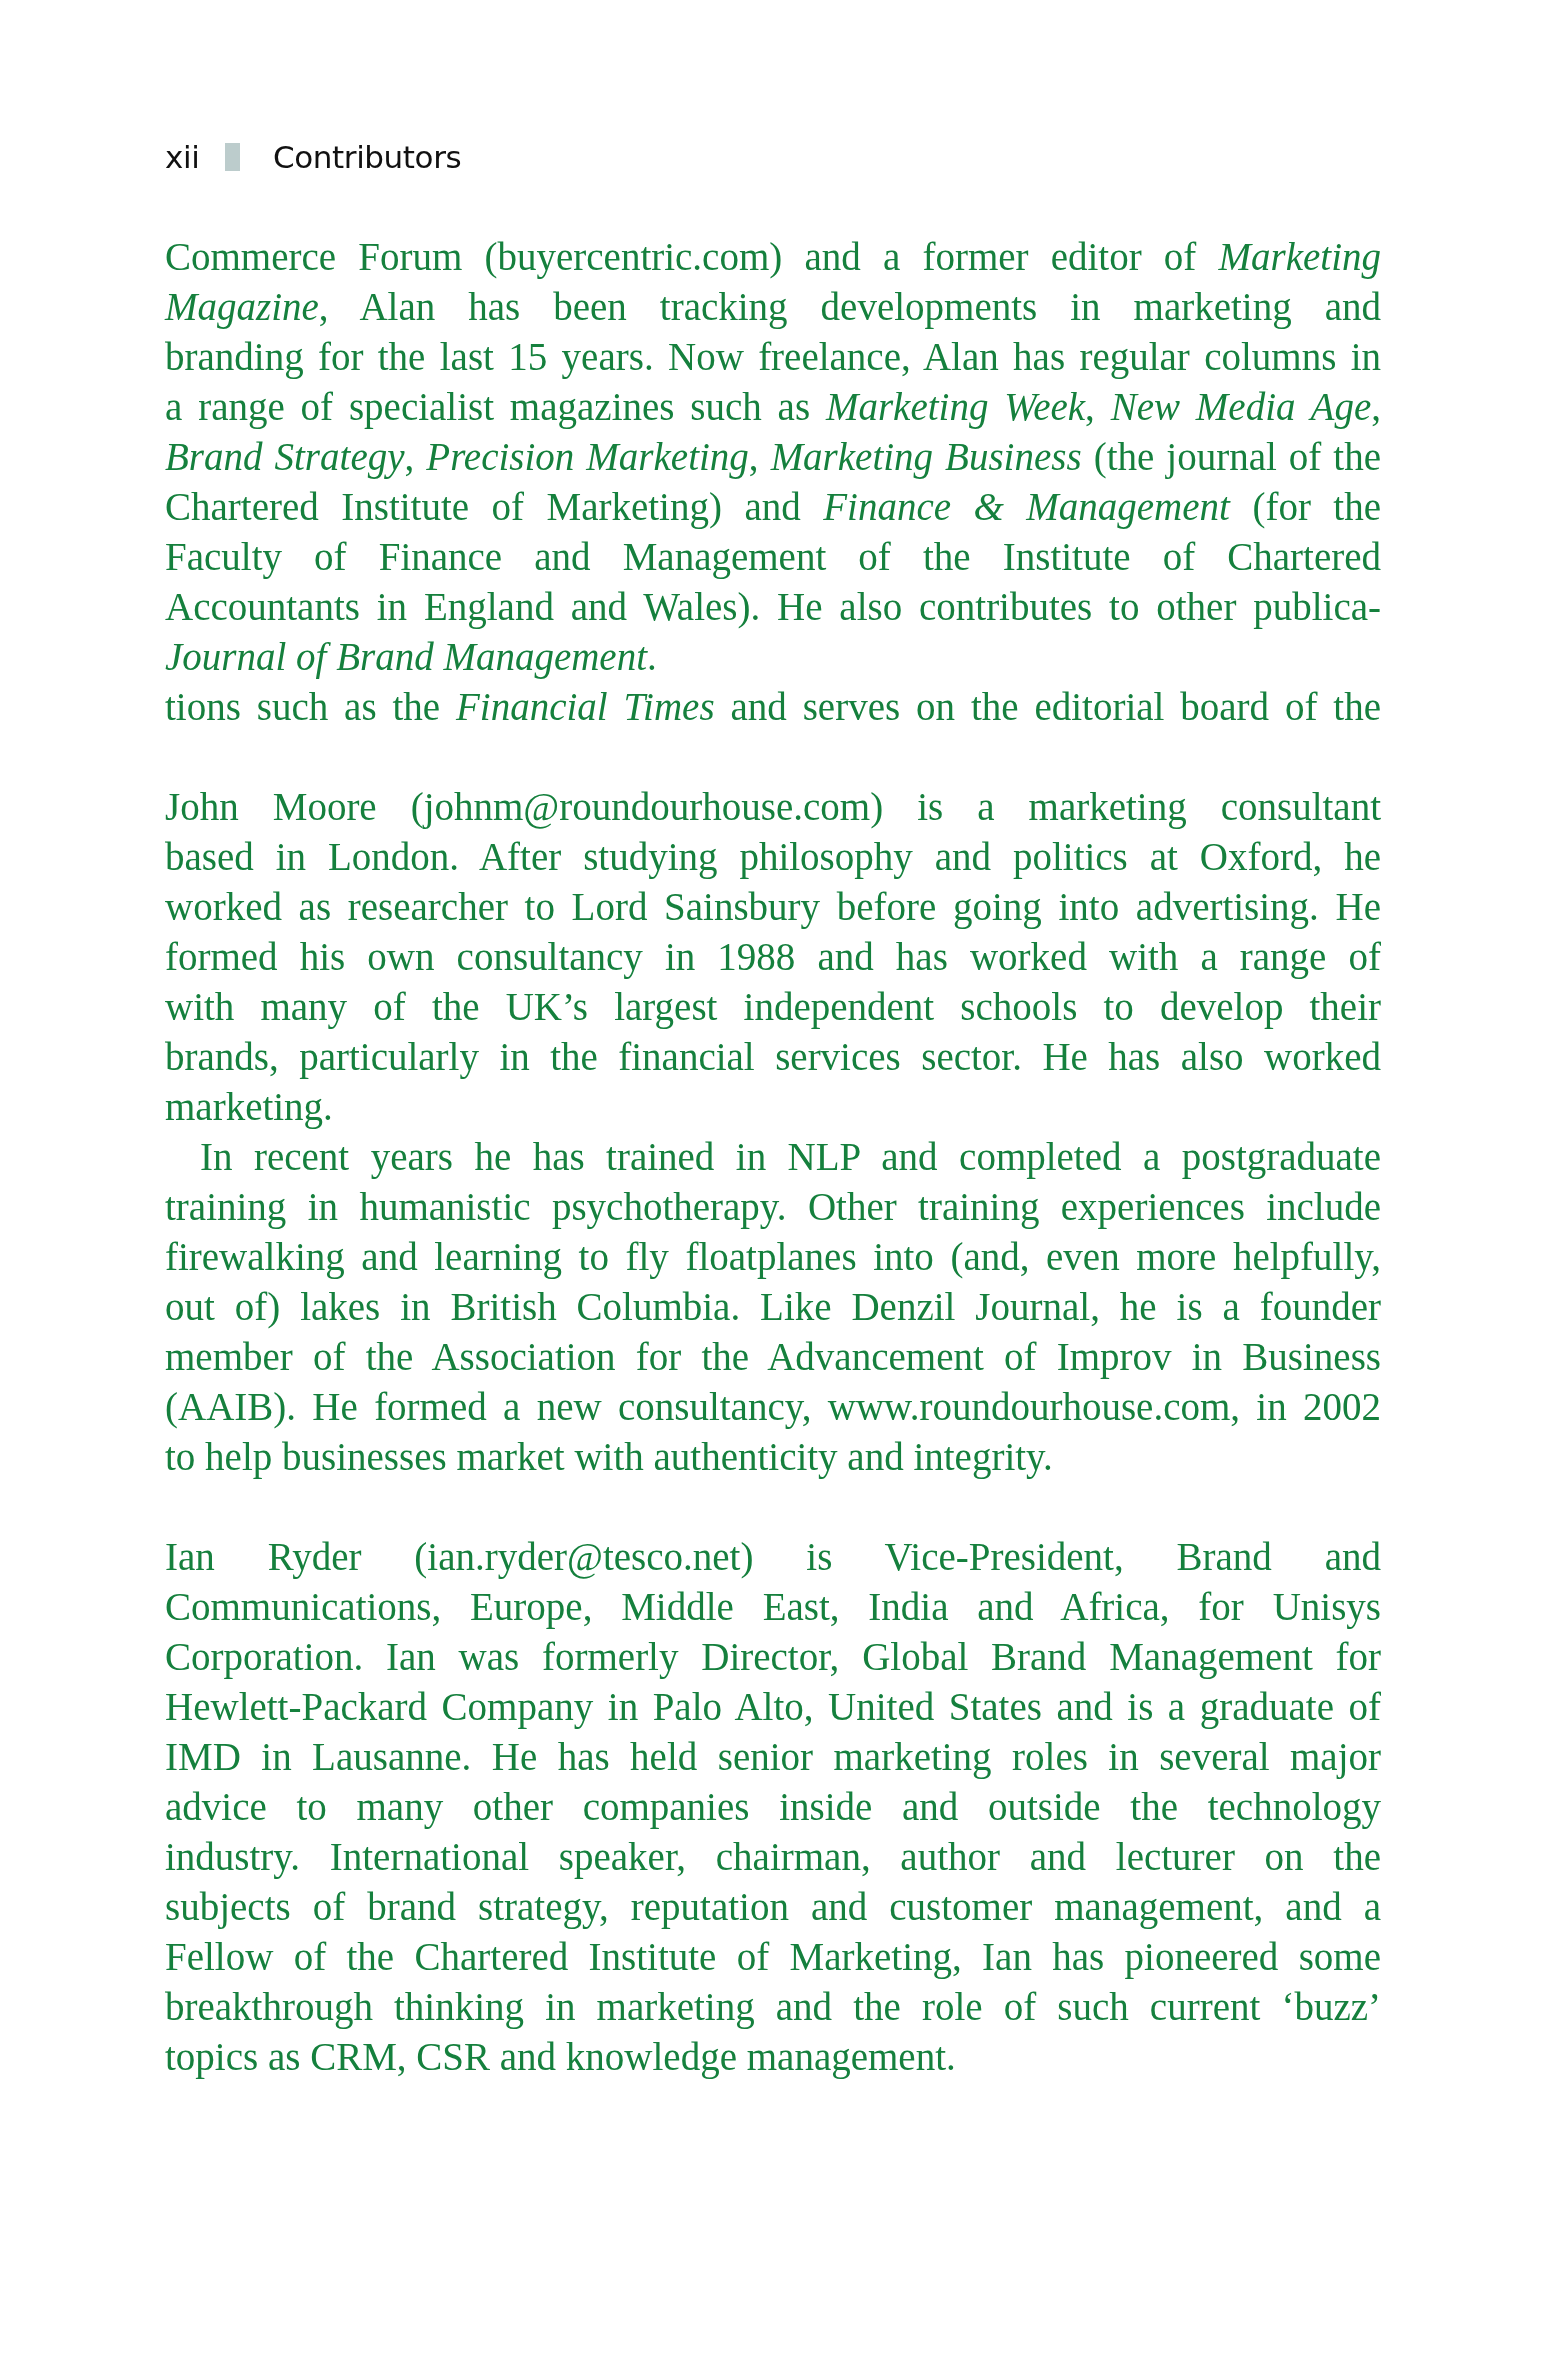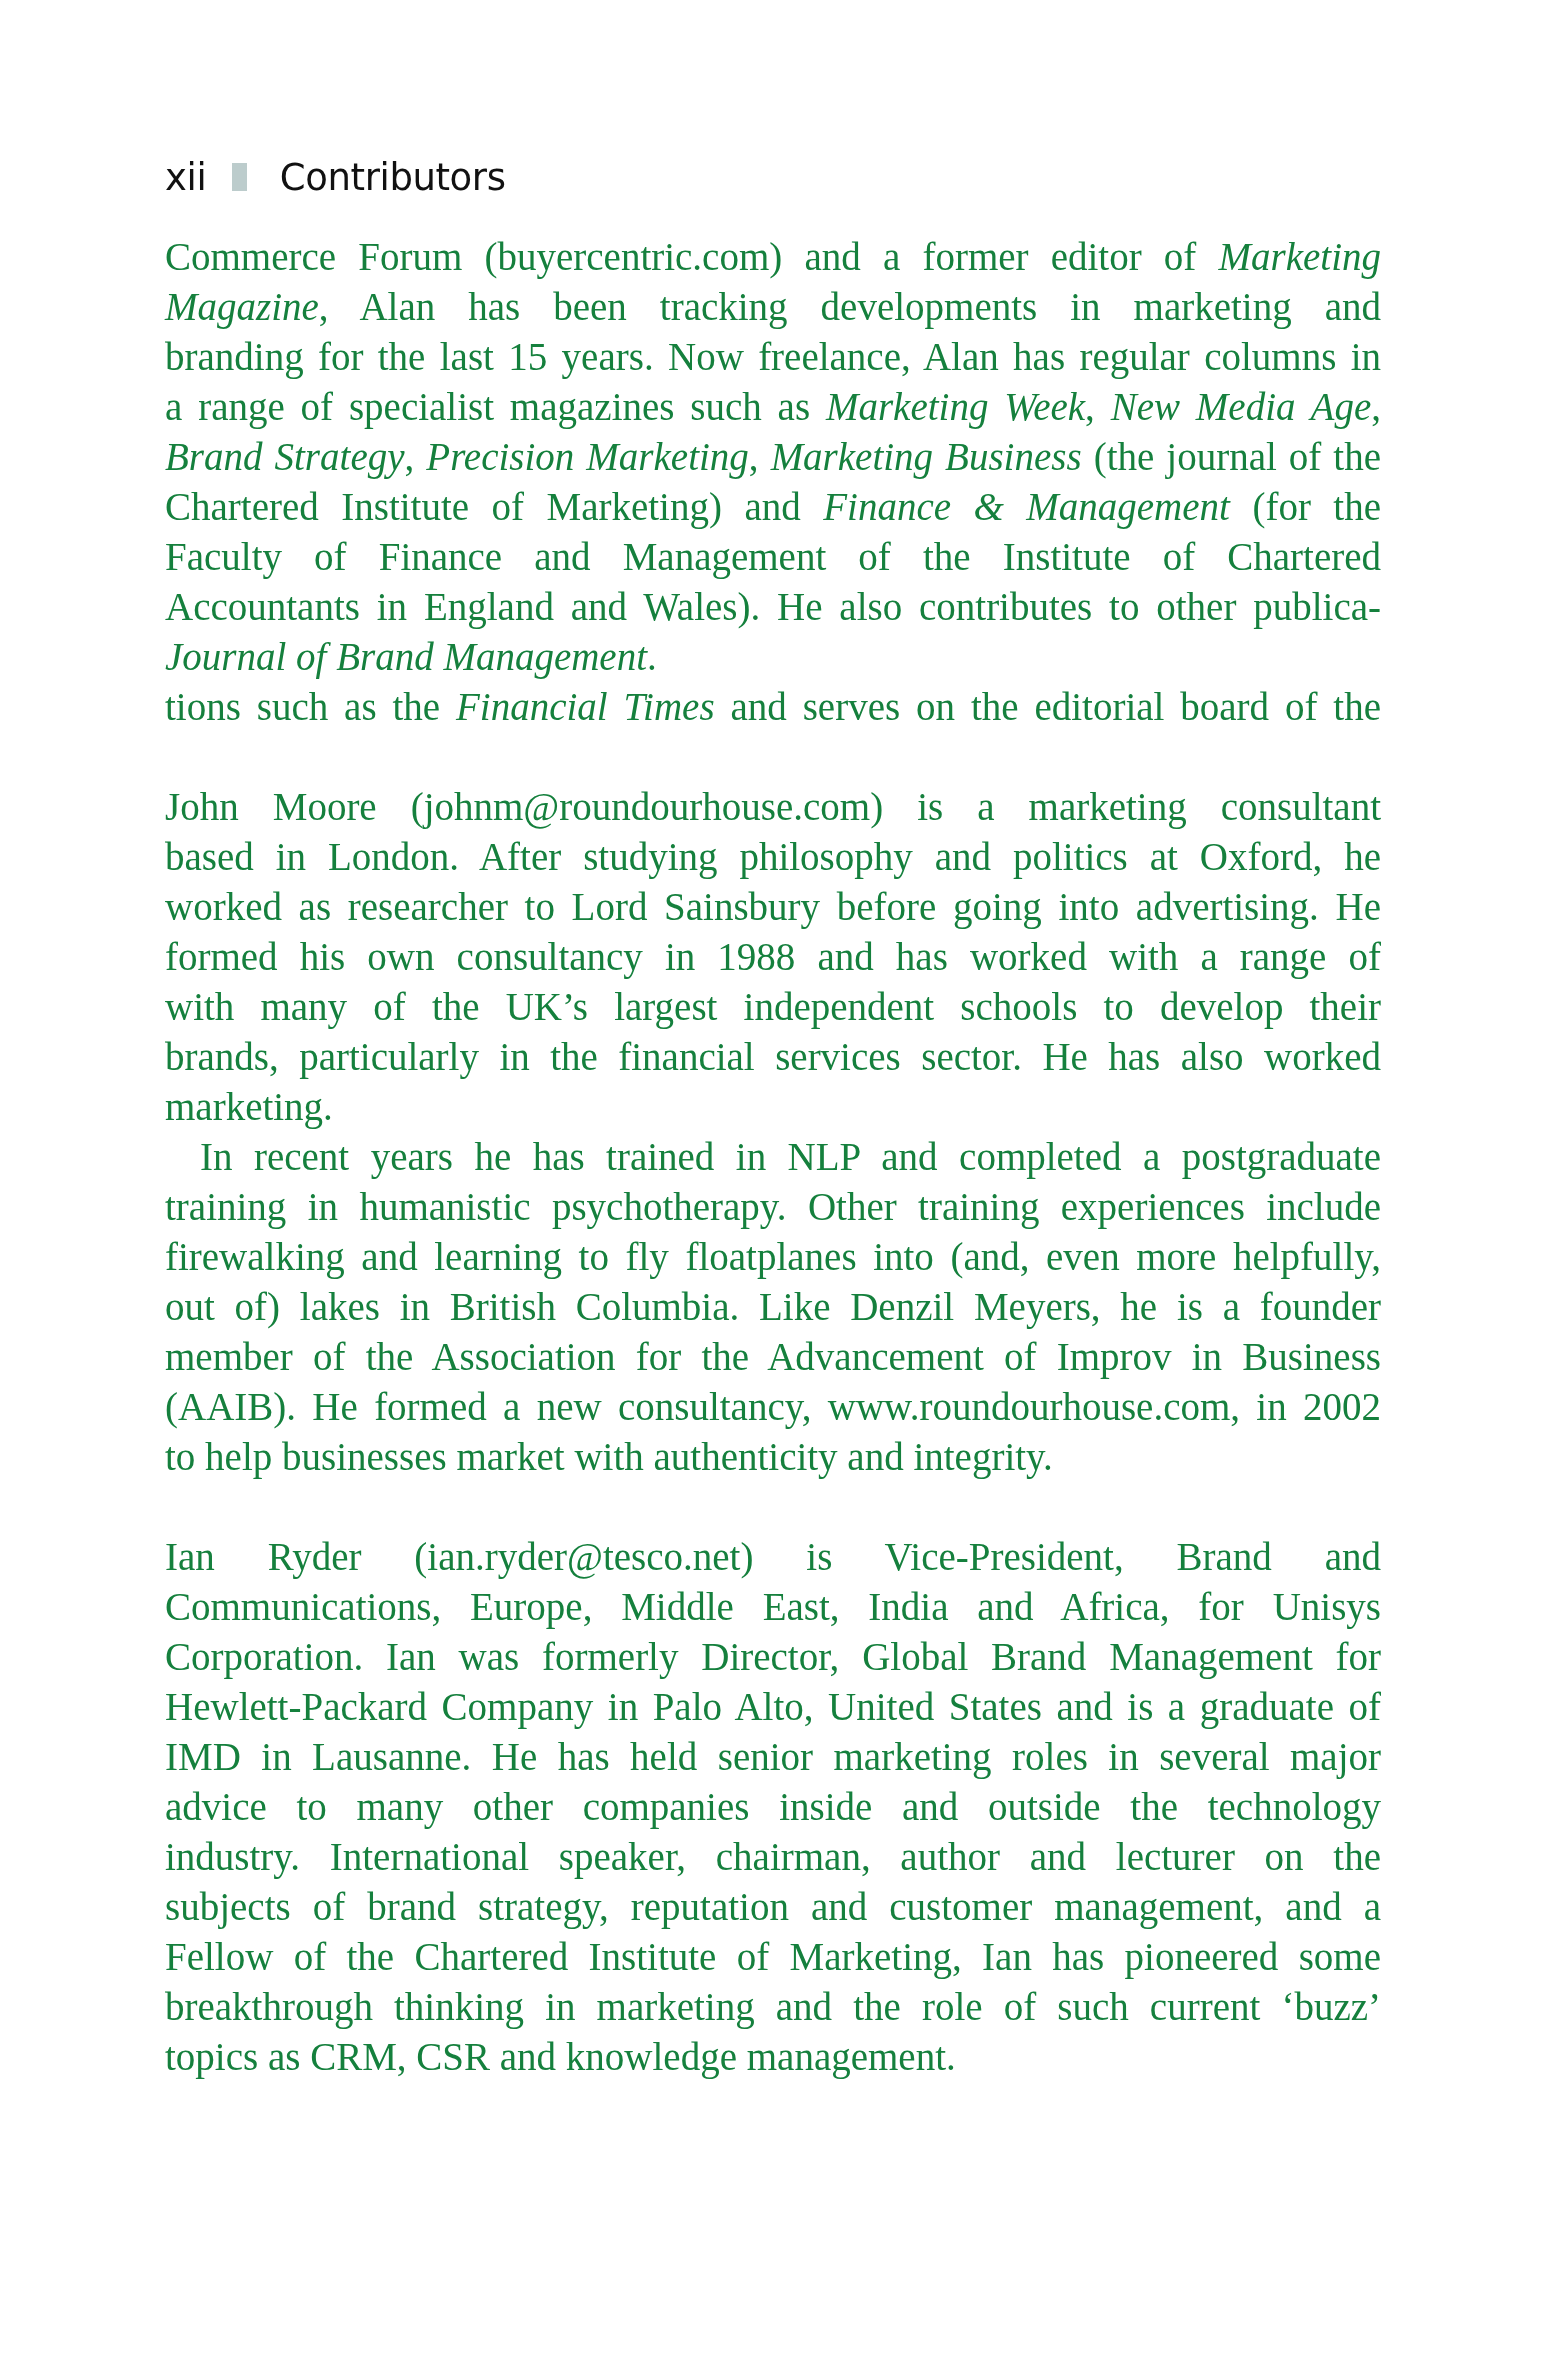--- a/index.html
+++ b/index.html
@@ -1,23 +1,22 @@
 <!DOCTYPE html>
 <html style="font-size:13.8px"><head>
 <meta charset="utf-8">
 <style>
   html, body { margin: 0; padding: 0; background: #ffffff; }
   body { width: 1554px; height: 2377px; position: relative; overflow: hidden; }
   .page { position: absolute; left: 0; top: 0; width: 1554px; height: 2377px; background: #fff; }
   .running-head {
     position: absolute; left: 165px; top: 138px; height: 38px;
     display: flex; align-items: center;
-    font-family: "DejaVu Sans", sans-serif; font-size: 37px; color: #111;
+    font-family: "DejaVu Sans", sans-serif; font-size: 31px; color: #111;
     letter-spacing: -0.4px;
-    margin-top: 20px;
   }
   .running-head .folio { display: inline-block; }
   .running-head .marker { display: inline-block; width: 14.6px; height: 27.5px; background: #bccccc; margin-left: 26px; margin-right: 33px; }
   .body-text {
     position: absolute; left: 165px; top: 232px; width: 1216px;
     font-family: "Liberation Serif", "DejaVu Serif", serif;
     font-size: 39px; line-height: 50px; color: #15803d;
   }
   .line {
     display: block; height: 50px; white-space: nowrap;
@@ -59,21 +58,21 @@
         <span class="line"><span>worked as researcher to Lord Sainsbury before going into advertising. He</span></span>
         <span class="line"><span>formed his own consultancy in 1988 and has worked with a range of</span></span>
         <span class="line"><span>with many of the UK’s largest independent schools to develop their</span></span>
         <span class="line"><span>brands, particularly in the financial services sector. He has also worked</span></span>
         <span class="line last"><span>marketing.</span></span>
       </div>
     <div>
         <span class="line indent"><span>In recent years he has trained in NLP and completed a postgraduate</span></span>
         <span class="line"><span>training in humanistic psychotherapy. Other training experiences include</span></span>
         <span class="line"><span>firewalking and learning to fly floatplanes into (and, even more helpfully,</span></span>
-        <span class="line"><span>out of) lakes in British Columbia. Like Denzil Meyers, he is a founder</span></span>
+        <span class="line"><span>out of) lakes in British Columbia. Like Denzil Journal, he is a founder</span></span>
         <span class="line"><span>member of the Association for the Advancement of Improv in Business</span></span>
         <span class="line"><span>(AAIB). He formed a new consultancy, www.roundourhouse.com, in 2002</span></span>
         <span class="line last"><span>to help businesses market with authenticity and integrity.</span></span>
       </div>
     <div class="gap"></div>
     <div>
         <span class="line"><span class="bold">Ian Ryder</span><span> (ian.ryder@tesco.net) is Vice-President, Brand and</span></span>
         <span class="line"><span>Communications, Europe, Middle East, India and Africa, for Unisys</span></span>
         <span class="line"><span>Corporation. Ian was formerly Director, Global Brand Management for</span></span>
         <span class="line"><span>Hewlett-Packard Company in Palo Alto, United States and is a graduate of</span></span>

